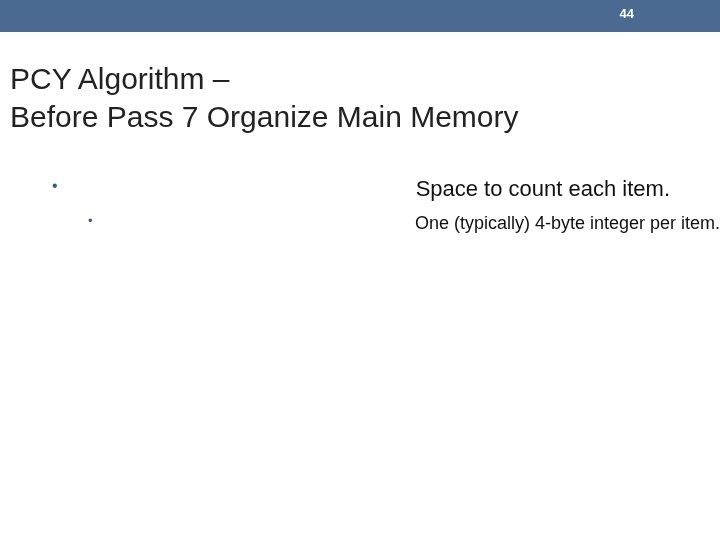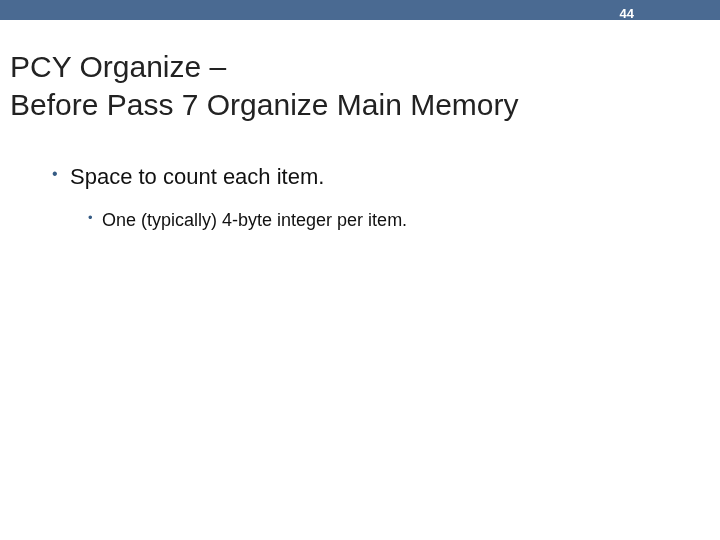--- a/index.html
+++ b/index.html
@@ -1,40 +1,40 @@
 <!DOCTYPE html>
 <html><head>
 <meta charset="utf-8">
 <style>
   * { margin: 0; padding: 0; box-sizing: border-box; }
   html, body { width: 720px; height: 540px; overflow: hidden; font-family: Arial, Helvetica, sans-serif; background: #fff; }
   .slide { width: 720px; height: 540px; position: relative; }
-  .topbar { width: 100%; height: 20px; background: #4a6a92; position: relative; }
+  .topbar { width: 100%; height: 32px; background: #4a6a92; position: relative; }
   .slide-number { position: absolute; right: 86px; top: 6px; color: #fff; font-size: 13px; font-weight: bold; }
   .title { margin: 28px 0 0 10px; font-size: 30px; font-weight: 400; color: #222; line-height: 1.25; }
-  .content { margin: 40px 0 0 52px; }
+  .content { margin: 40px 0 0 52px; text-align: right; }
   ul.outer { list-style: none; }
   ul.outer > li { position: relative; padding-left: 18px; margin-bottom: 8px; }
   ul.outer > li::before { content: "•"; position: absolute; left: 0; top: 2px; color: #355b84; font-size: 16px; }
   ul.outer > li > .li-text { font-size: 22px; color: #111; line-height: 1.3; display: block; max-width: 600px; }
-  ul.inner { list-style: none; margin: 17px 0 10px 18px; }
+  ul.inner { list-style: none; margin: 8px 0 10px 18px; }
   ul.inner > li { position: relative; padding-left: 14px; }
   ul.inner > li::before { content: "•"; position: absolute; left: 0; top: 1px; color: #355b84; font-size: 13px; }
   ul.inner > li > .li-text { font-size: 18px; color: #111; line-height: 1.3; }
 </style>
 </head>
 <body>
 <div class="slide">
 
   <div class="topbar">
     <span class="slide-number">44</span>
   </div>
 
   <h1 class="title">
-    <span>PCY Organize –</span><br>
+    <span>PCY Algorithm –</span><br>
     <span>Before Pass 7 Organize Main Memory</span>
   </h1>
 
   <div class="content">
     <ul class="outer">
       <li>
         <span class="li-text">Space to count each item.</span>
         <ul class="inner">
           <li>
             <span class="li-text">One (typically) 4-byte integer per item.</span>

